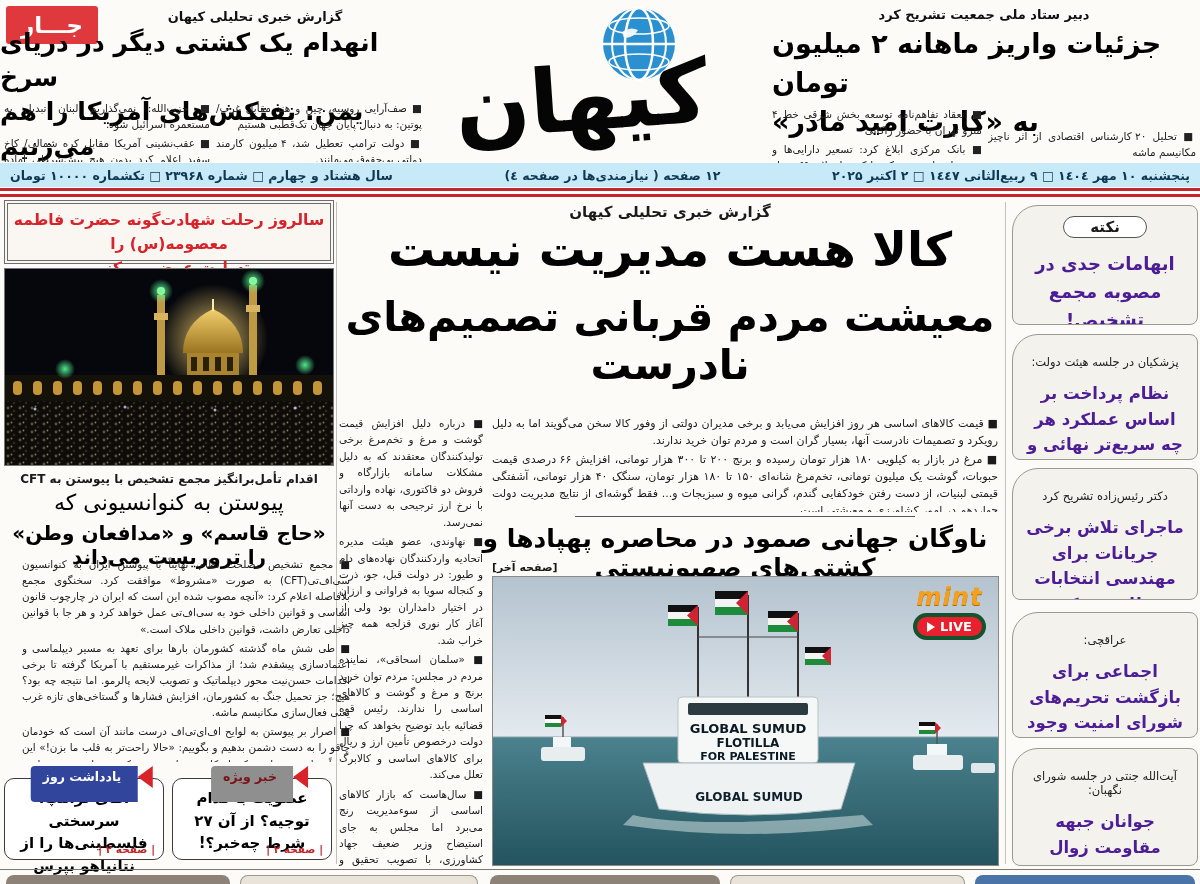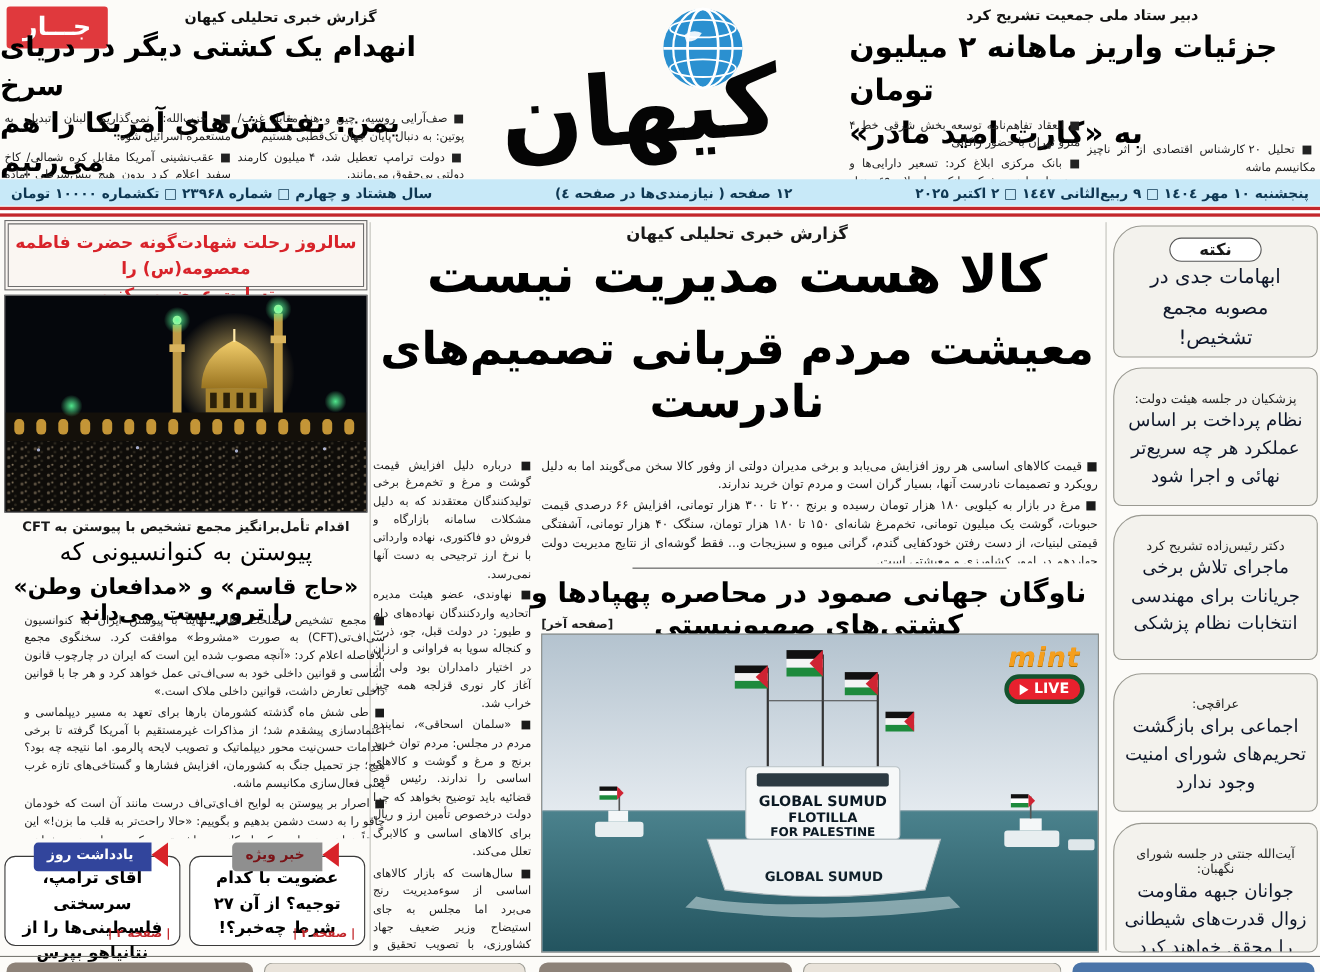--- a/index.html
+++ b/index.html
@@ -74,38 +74,38 @@
   .cft-body p { margin-bottom:3px; }
 
   .mini-box {
     position:absolute; top:778px; height:82px; background:#fff;
     border:1px solid #3a3a3a; border-radius:10px; text-align:center;
   }
   .mini-box .headline { font-size:15px; font-weight:bold; line-height:1.5; margin-top:8px; padding:0 6px; color:#000; }
   .mini-box .pg { position:absolute; bottom:4px; right:8px; color:#c3272b; font-size:10.5px; font-weight:bold; }
   .tab {
     position:absolute; top:-13px; left:50%; transform:translateX(-50%);
-    height:26px; line-height:22px; padding:0 16px 0 12px; font-size:12.5px; font-weight:bold;
+    height:36px; line-height:22px; padding:0 16px 0 12px; font-size:12.5px; font-weight:bold;
     border-radius:4px 0 0 4px; white-space:nowrap;
   }
   .tab::after {
     content:""; position:absolute; right:-15px; top:0;
     border-top:11px solid transparent; border-bottom:11px solid transparent; border-right:15px solid #d8232a;
   }
   .tab-gray { background:#8f8f8f; color:#7a1216; }
   .tab-blue { background:#32459c; color:#fff; }
 
   
   .news-box {
     position:absolute; left:1012px; width:186px; background:#f3f2ed;
     border:1px solid #9a9a92; border-radius:26px 8px 8px 8px;
     text-align:center; padding:6px 8px; overflow:hidden;
   }
   .news-box .nb-kicker { font-size:11.5px; color:#222; margin-top:14px; }
-  .news-box .nb-headline { font-size:16.5px; font-weight:normal; color:#0f172a; line-height:1.55; margin-top:0; }
+  .news-box .nb-headline { font-size:16.5px; font-weight:bold; color:#4c1d95; line-height:1.55; margin-top:12px; }
   .pill-label {
     display:inline-block; border:1.5px solid #555; border-radius:14px; background:#fff;
     font-size:15px; font-weight:bold; padding:1px 26px; margin-top:4px;
   }
 
   
   .bottom-line { left:0; top:869px; width:1200px; height:1px; background:#7a7a74; }
   .cut-box { position:absolute; top:875px; height:9px; border-radius:8px 8px 0 0; }
 </style>
 </head>

